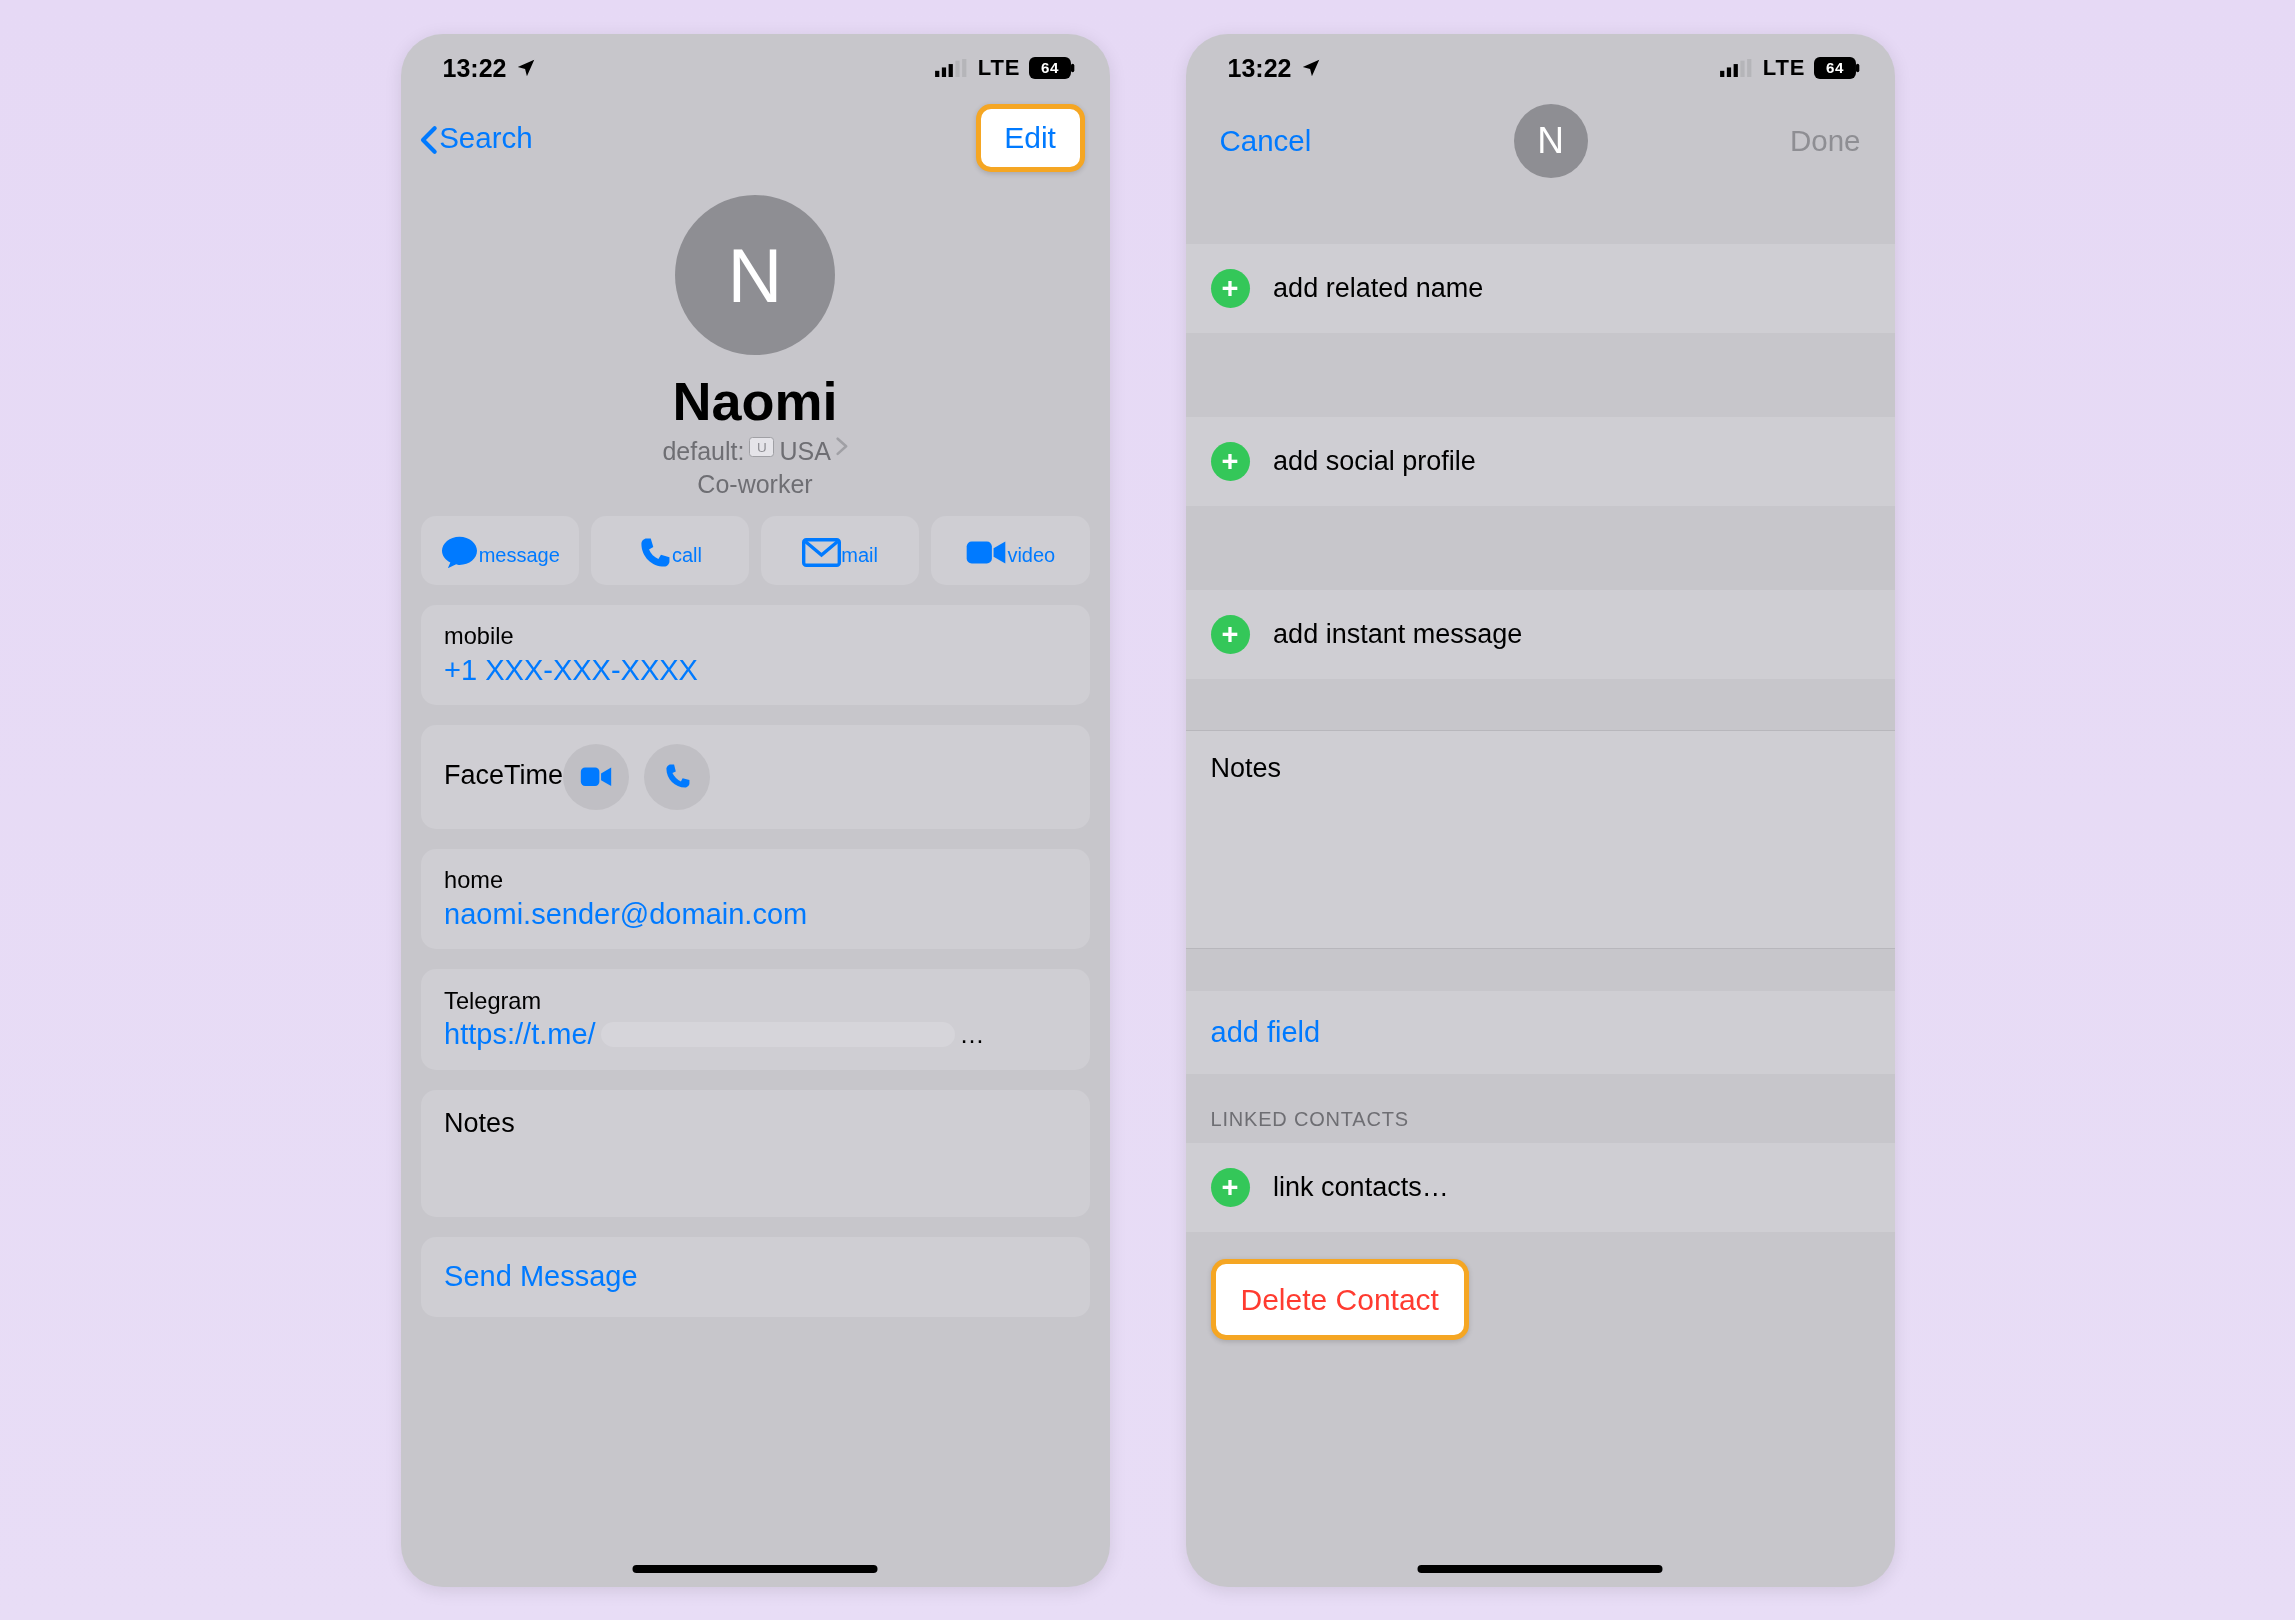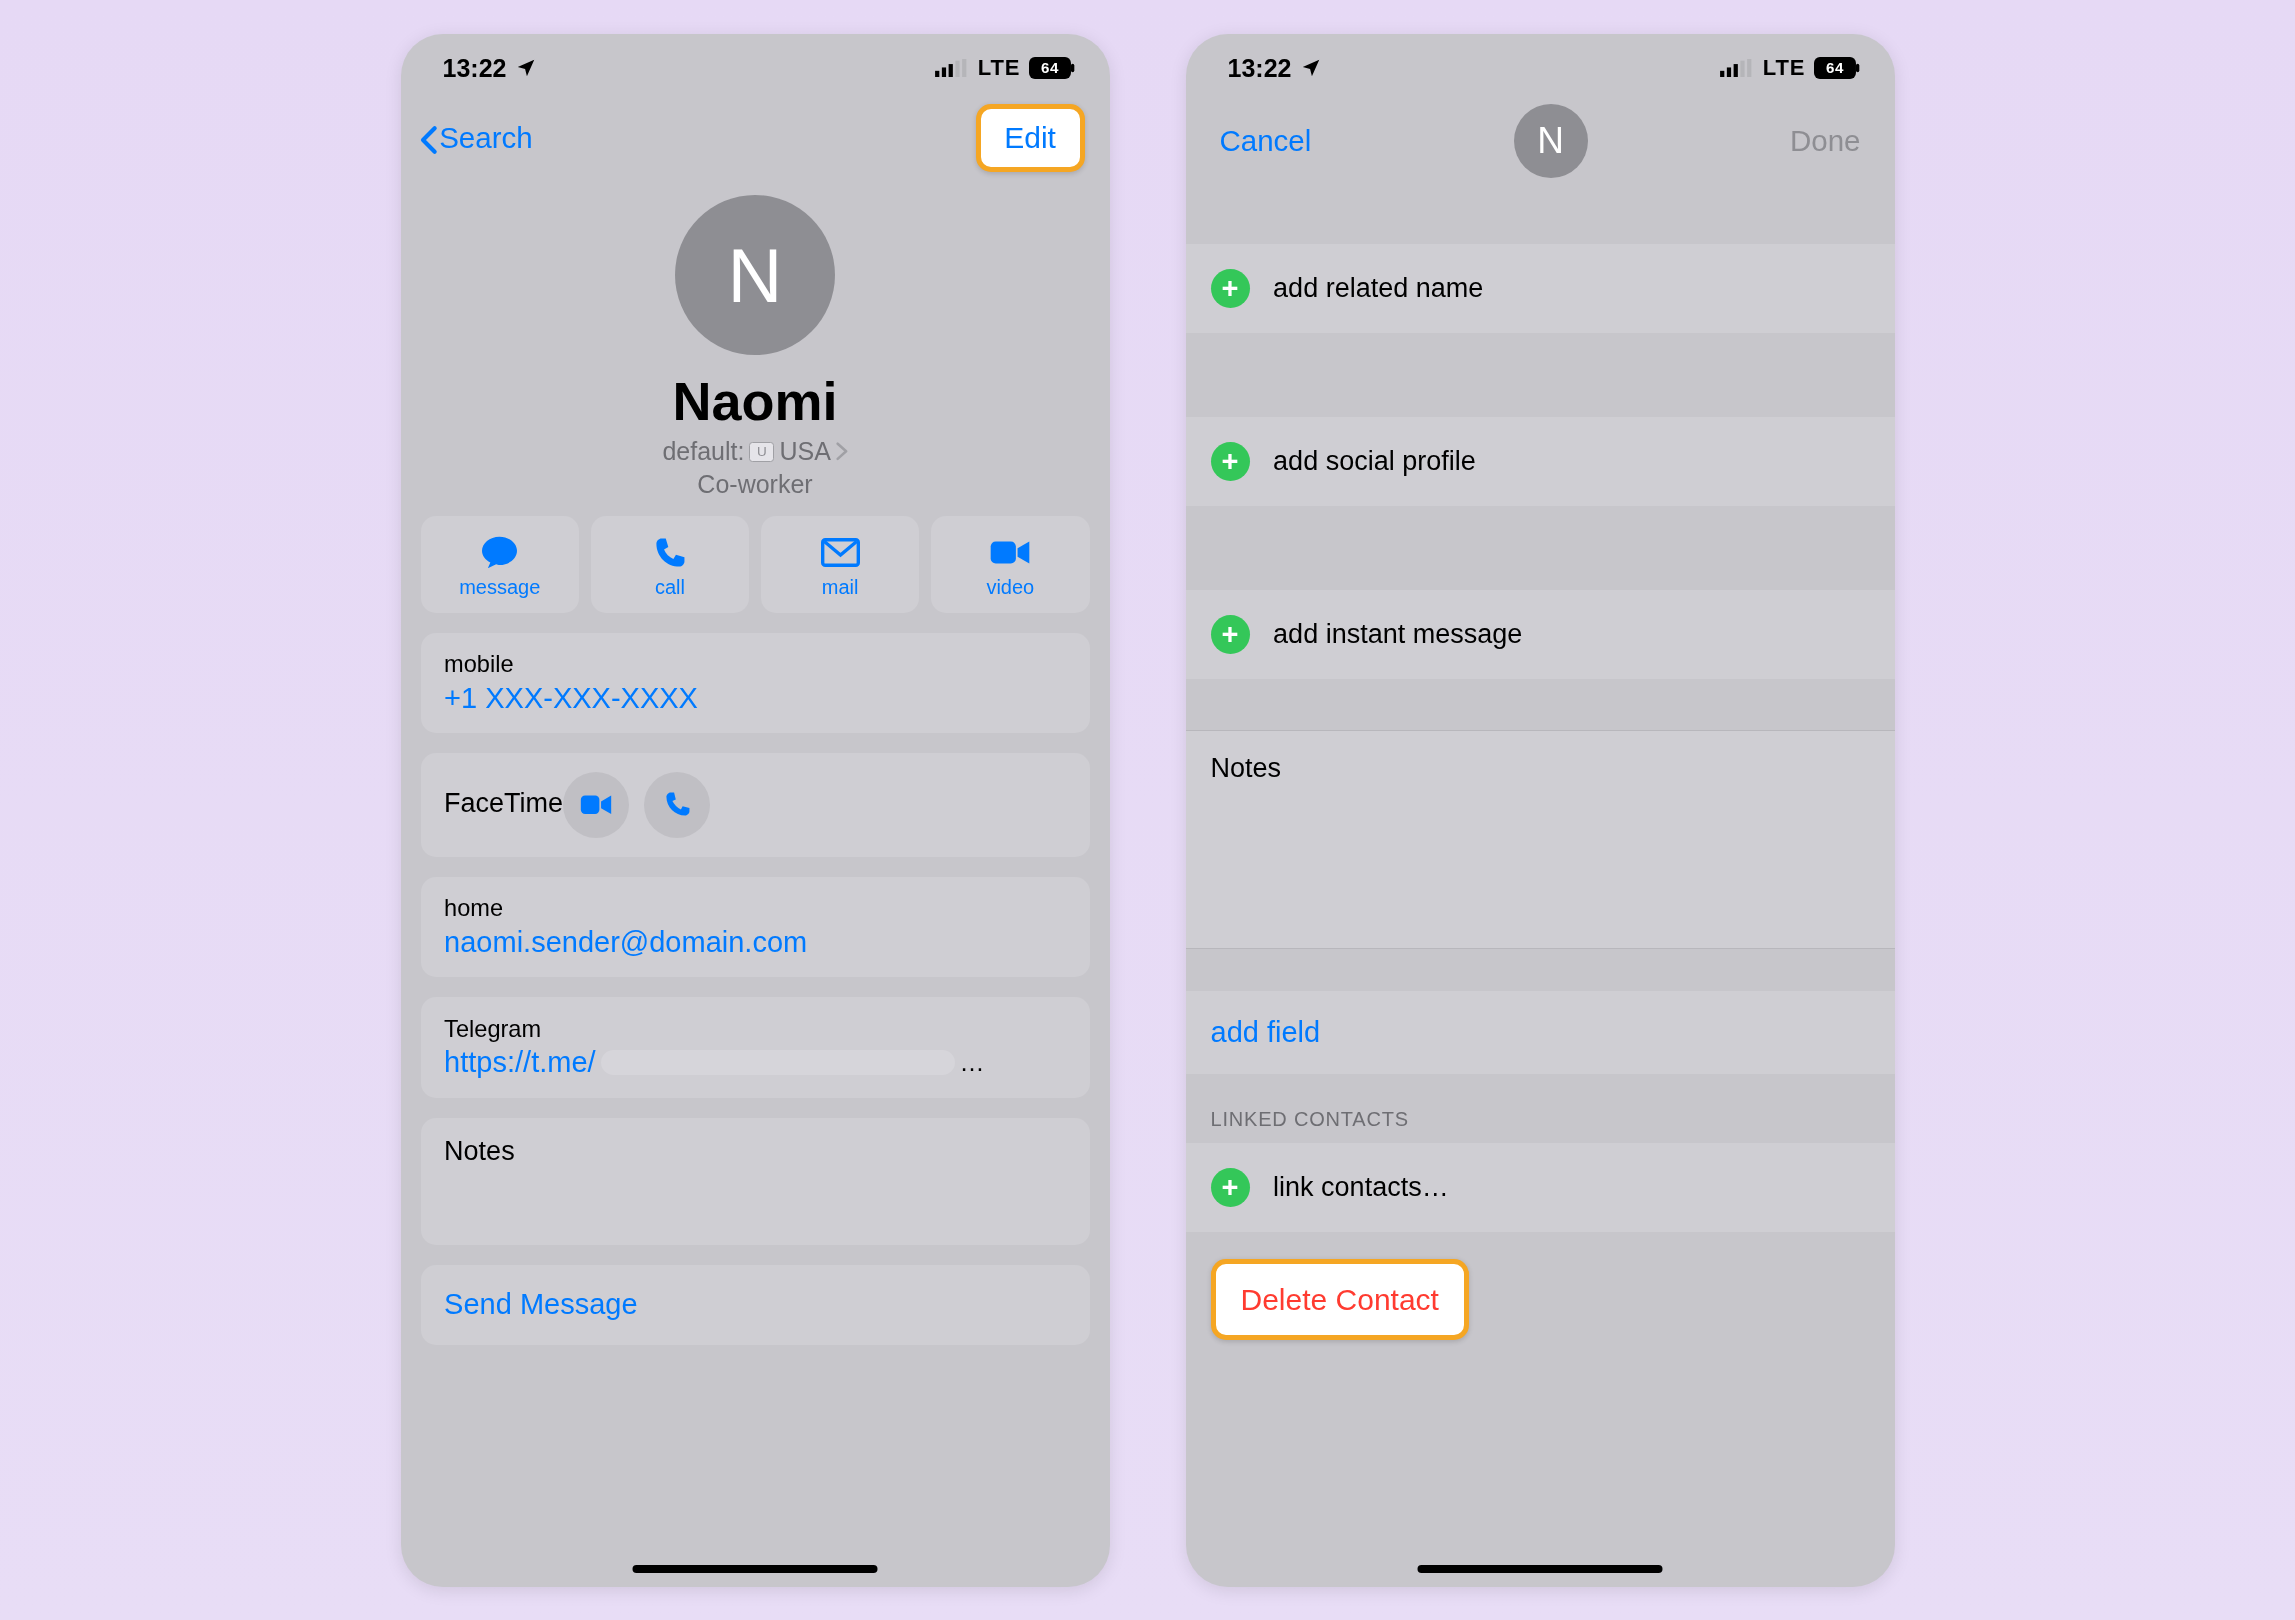--- a/index.html
+++ b/index.html
@@ -52,28 +52,28 @@
     font-weight:400;
     box-shadow:0 1.7px 5px rgba(0,0,0,0.15);
   }
   .avatar-big {
     width:160px; height:160px; border-radius:50%;
     background:#8E8E93; color:#fff; font-size:76px; font-weight:400;
     display:flex; align-items:center; justify-content:center;
     margin:8.4px auto 15px auto;
   }
   .contact-name { text-align:center; font-size:54px; font-weight:700; color:#000; }
-  .contact-sub { text-align:center; font-size:25px; color:#6E6E73; margin-top:5px; display:flex; justify-content:center; align-items:center; gap:5px;}
+  .contact-sub { text-align:center; font-size:25px; color:#6E6E73; margin-top:5px; display:flex; justify-content:center; gap:5px;}
   .contact-role { text-align:center; font-size:25px; color:#6E6E73; margin-top:3.4px; margin-bottom:17px; }
   .action-row {
     display:flex; gap:11.8px; padding:0 20px; margin-bottom:20px;
   }
   .action-btn {
     flex:1; background:#CFCED3; border-radius:15px;
-    display:flex; flex-direction:column; align-items:center; justify-content:flex-start;
+    display:flex; flex-direction:row; align-items:center; justify-content:center;
     padding:18.6px 0 13.5px 0;
   }
   .action-icon { color:#007AFF; font-size:35px; height:37px; display:flex; align-items:center; }
   .action-label { color:#007AFF; font-size:20px; margin-top:5px; }
   .card {
     background:#CFCED3; border-radius:15px;
     margin:0 20px 20px 20px; padding:18.6px 23.6px;
   }
   .field-label { font-size:23.6px; color:#000; margin-bottom:3.4px; }
   .field-value { font-size:29px; color:#007AFF; }

